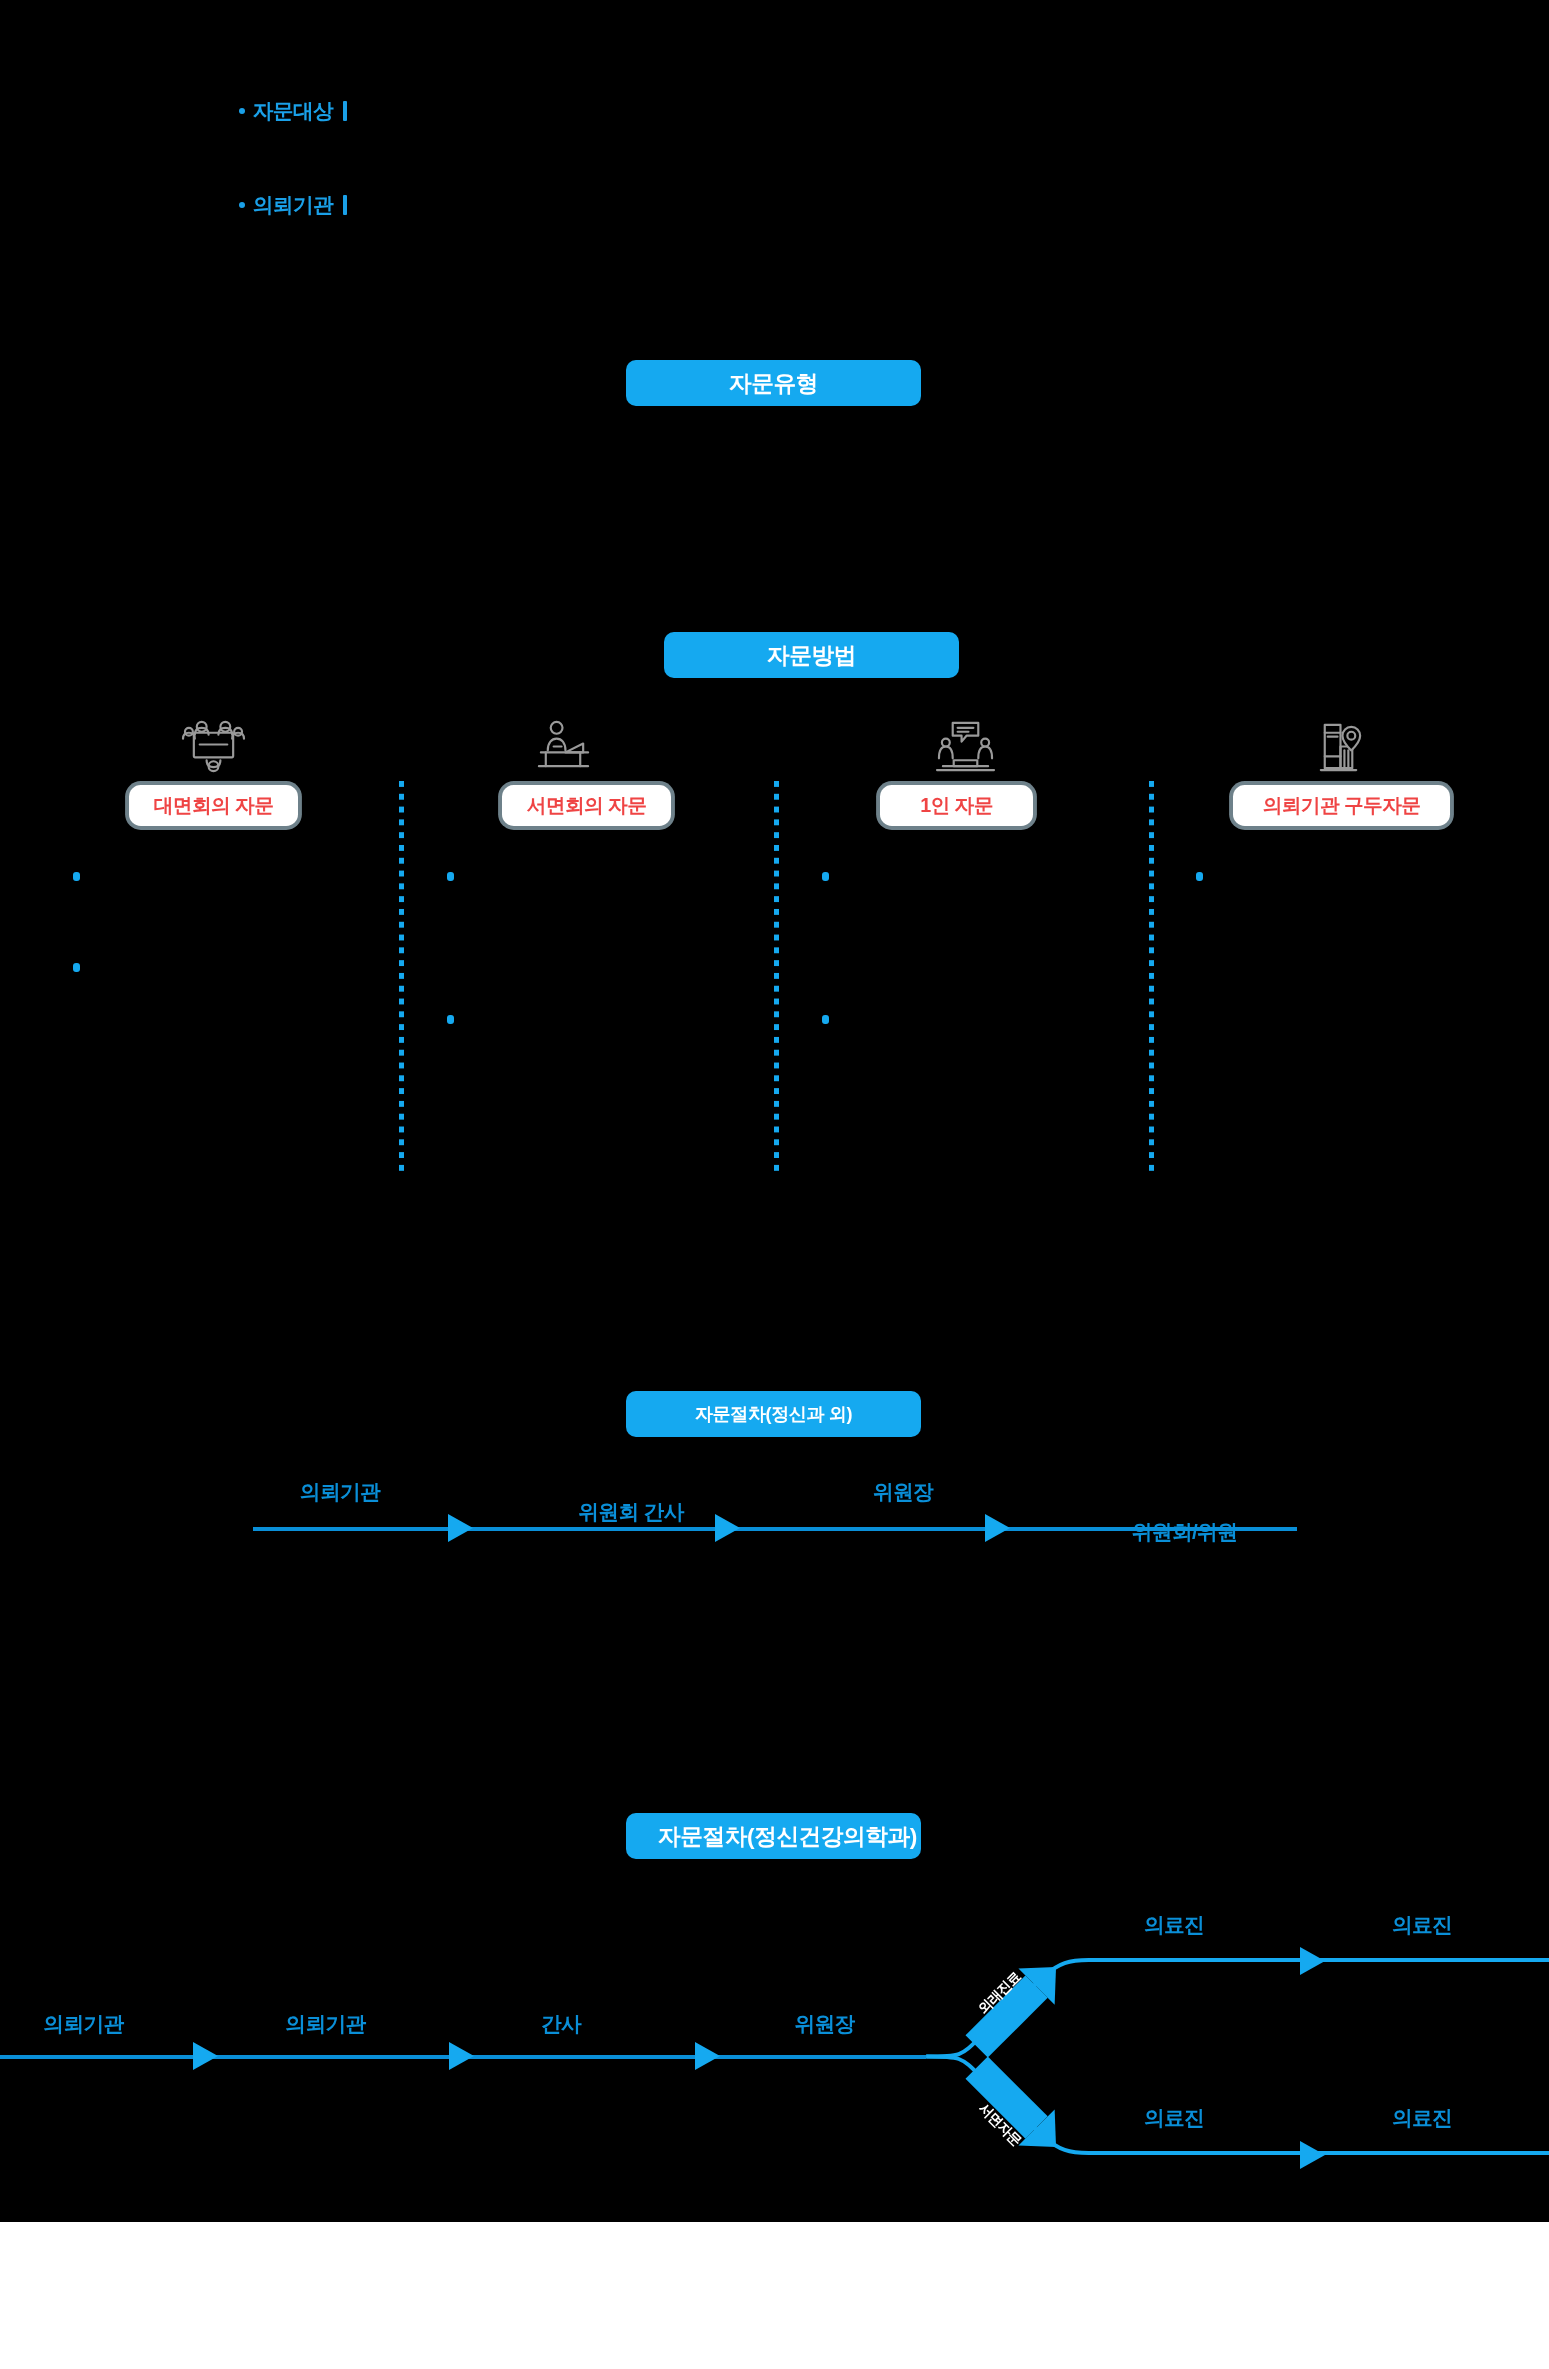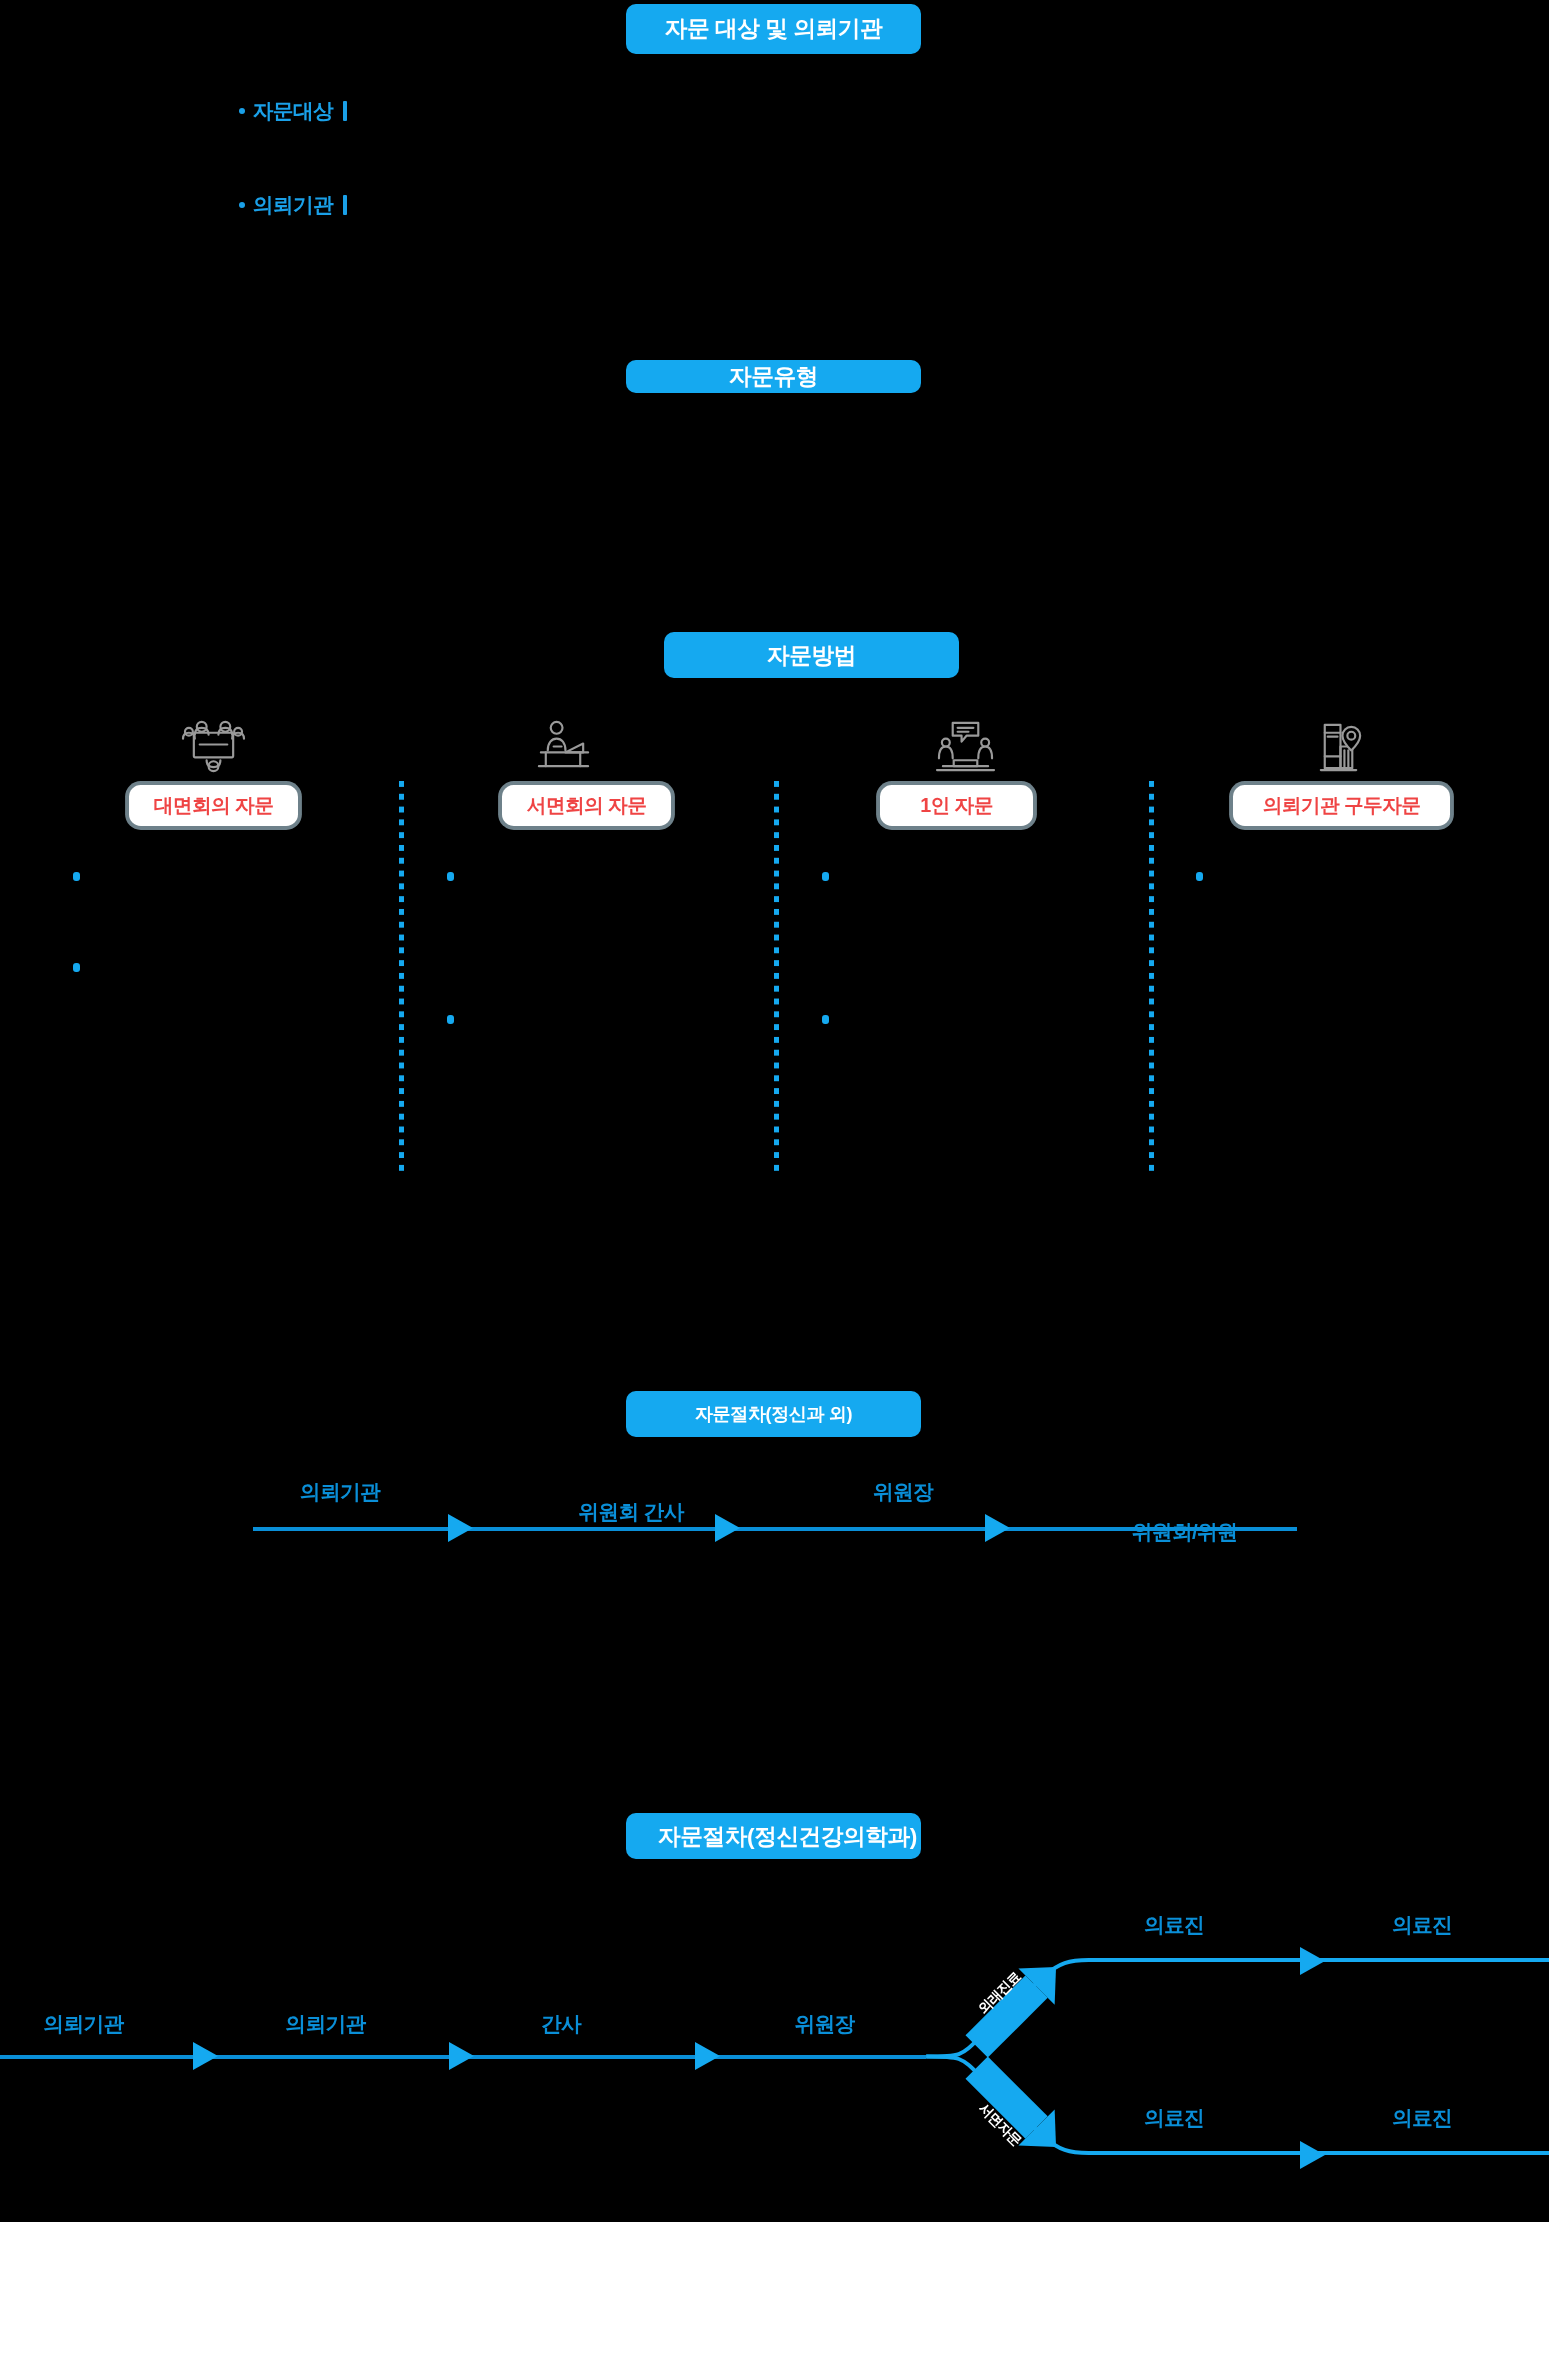--- a/index.html
+++ b/index.html
@@ -83,35 +83,34 @@
     position:absolute;color:#ffffff;font-weight:700;font-size:13.8px;
     letter-spacing:-0.04em;white-space:nowrap;
   }
 </style>
 </head>
 <body>
 
 <div id="page">
   <div id="canvas">
 
-    <div class="sec-head" style="left:626px;top:3.9px;width:295px;height:50px;font-size:22.7px;">자문 대상 및 의뢰기관</div>
 
     <div class="bullet-line" style="left:239px;top:97px;">
       <span class="dot"></span>
       <span>자문대상</span>
       <span class="bar"></span>
     </div>
 
     <div class="bullet-line" style="left:239px;top:191px;">
       <span class="dot"></span>
       <span>의뢰기관</span>
       <span class="bar"></span>
     </div>
 
-    <div class="sec-head" style="left:626px;top:360px;width:295px;height:33px;font-size:22.7px;">자문유형</div>
+    <div class="sec-head" style="left:626px;top:360px;width:295px;height:46px;font-size:22.7px;">자문유형</div>
 
     <div class="sec-head" style="left:626px;top:632px;width:295px;height:46px;font-size:22.7px;margin-left:38px;">자문방법</div>
 
     <div class="col-icon" style="left:169px;top:717px;">
       <svg viewBox="0 0 90 60" fill="none" stroke="#9a9a9a" stroke-width="2.2" stroke-linecap="round" stroke-linejoin="round">
         <rect x="25" y="16" width="40" height="25" rx="1"></rect>
         <line x1="31" y1="28" x2="59" y2="28"></line>
         <circle cx="33" cy="10" r="5"></circle>
           <path d="M26 18c0-5 3-7 7-7s7 2 7 7"></path>
         <circle cx="57" cy="10" r="5"></circle>

